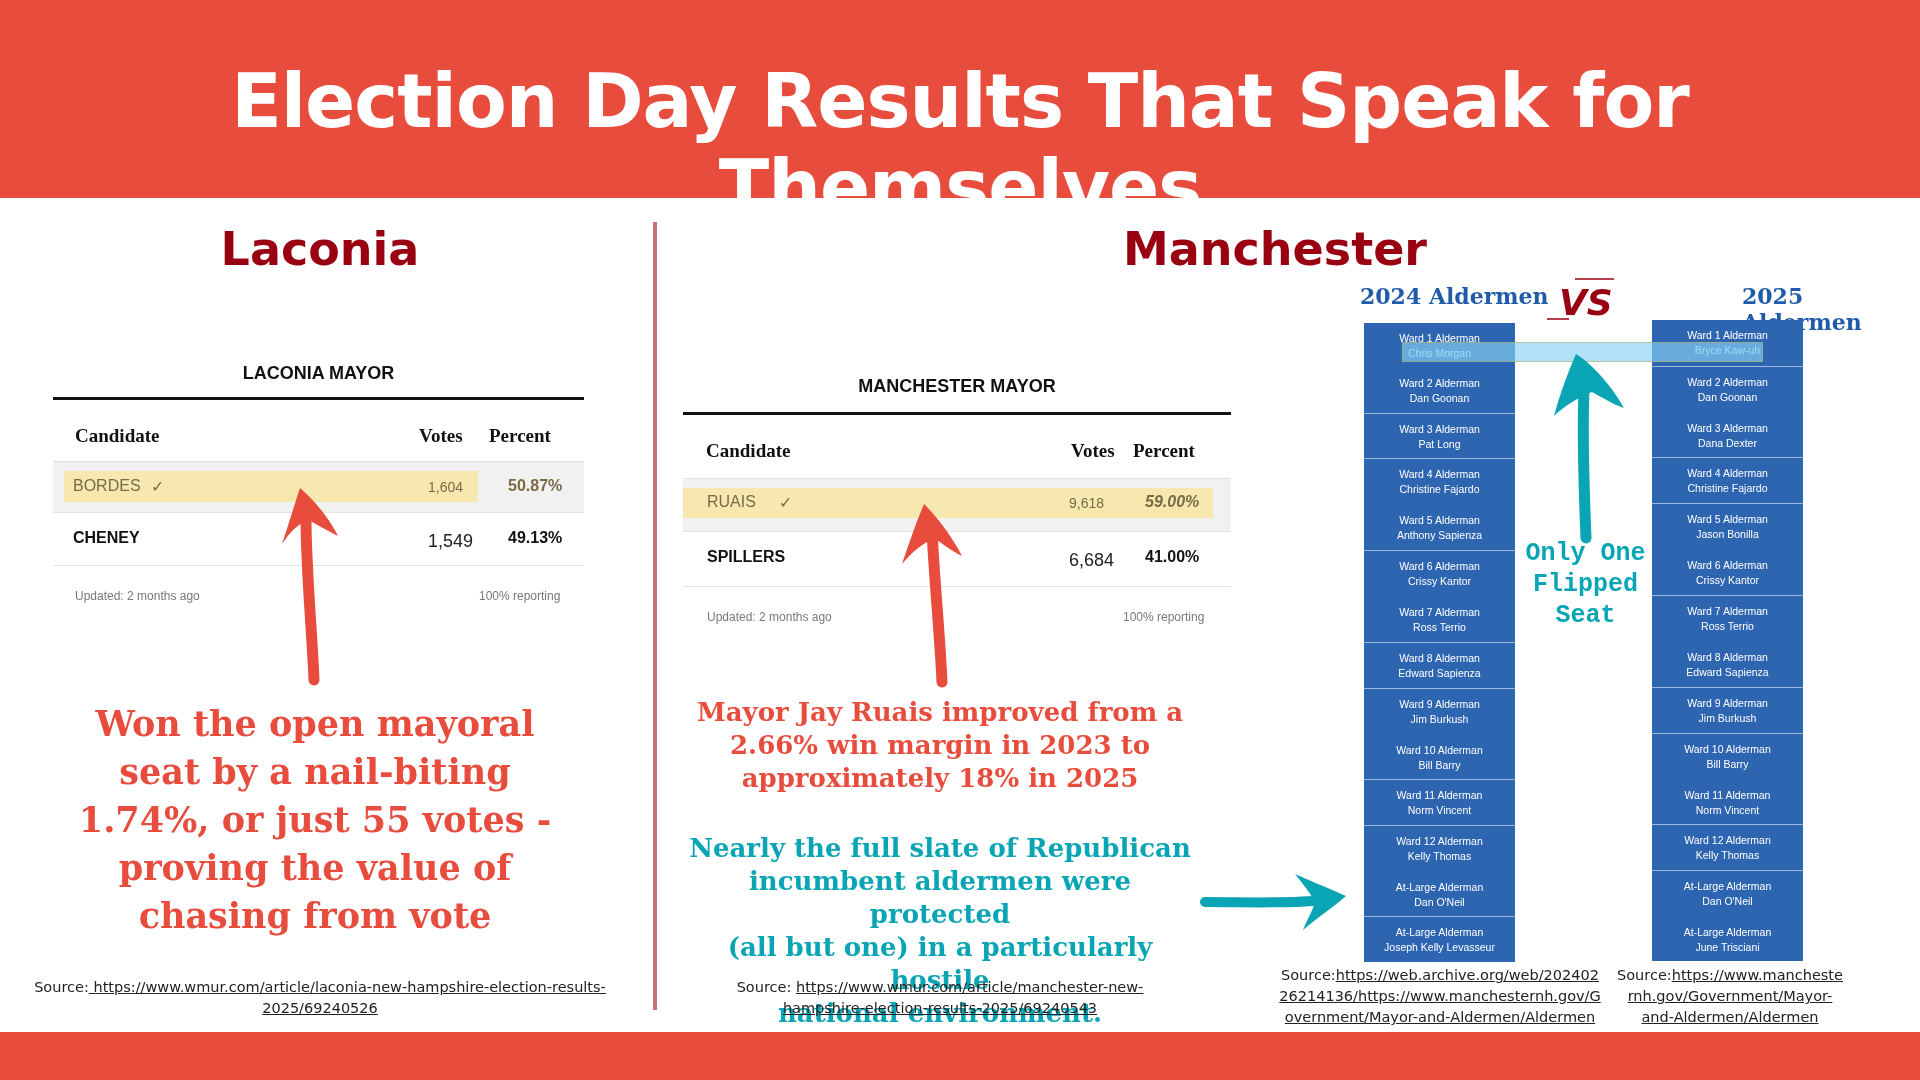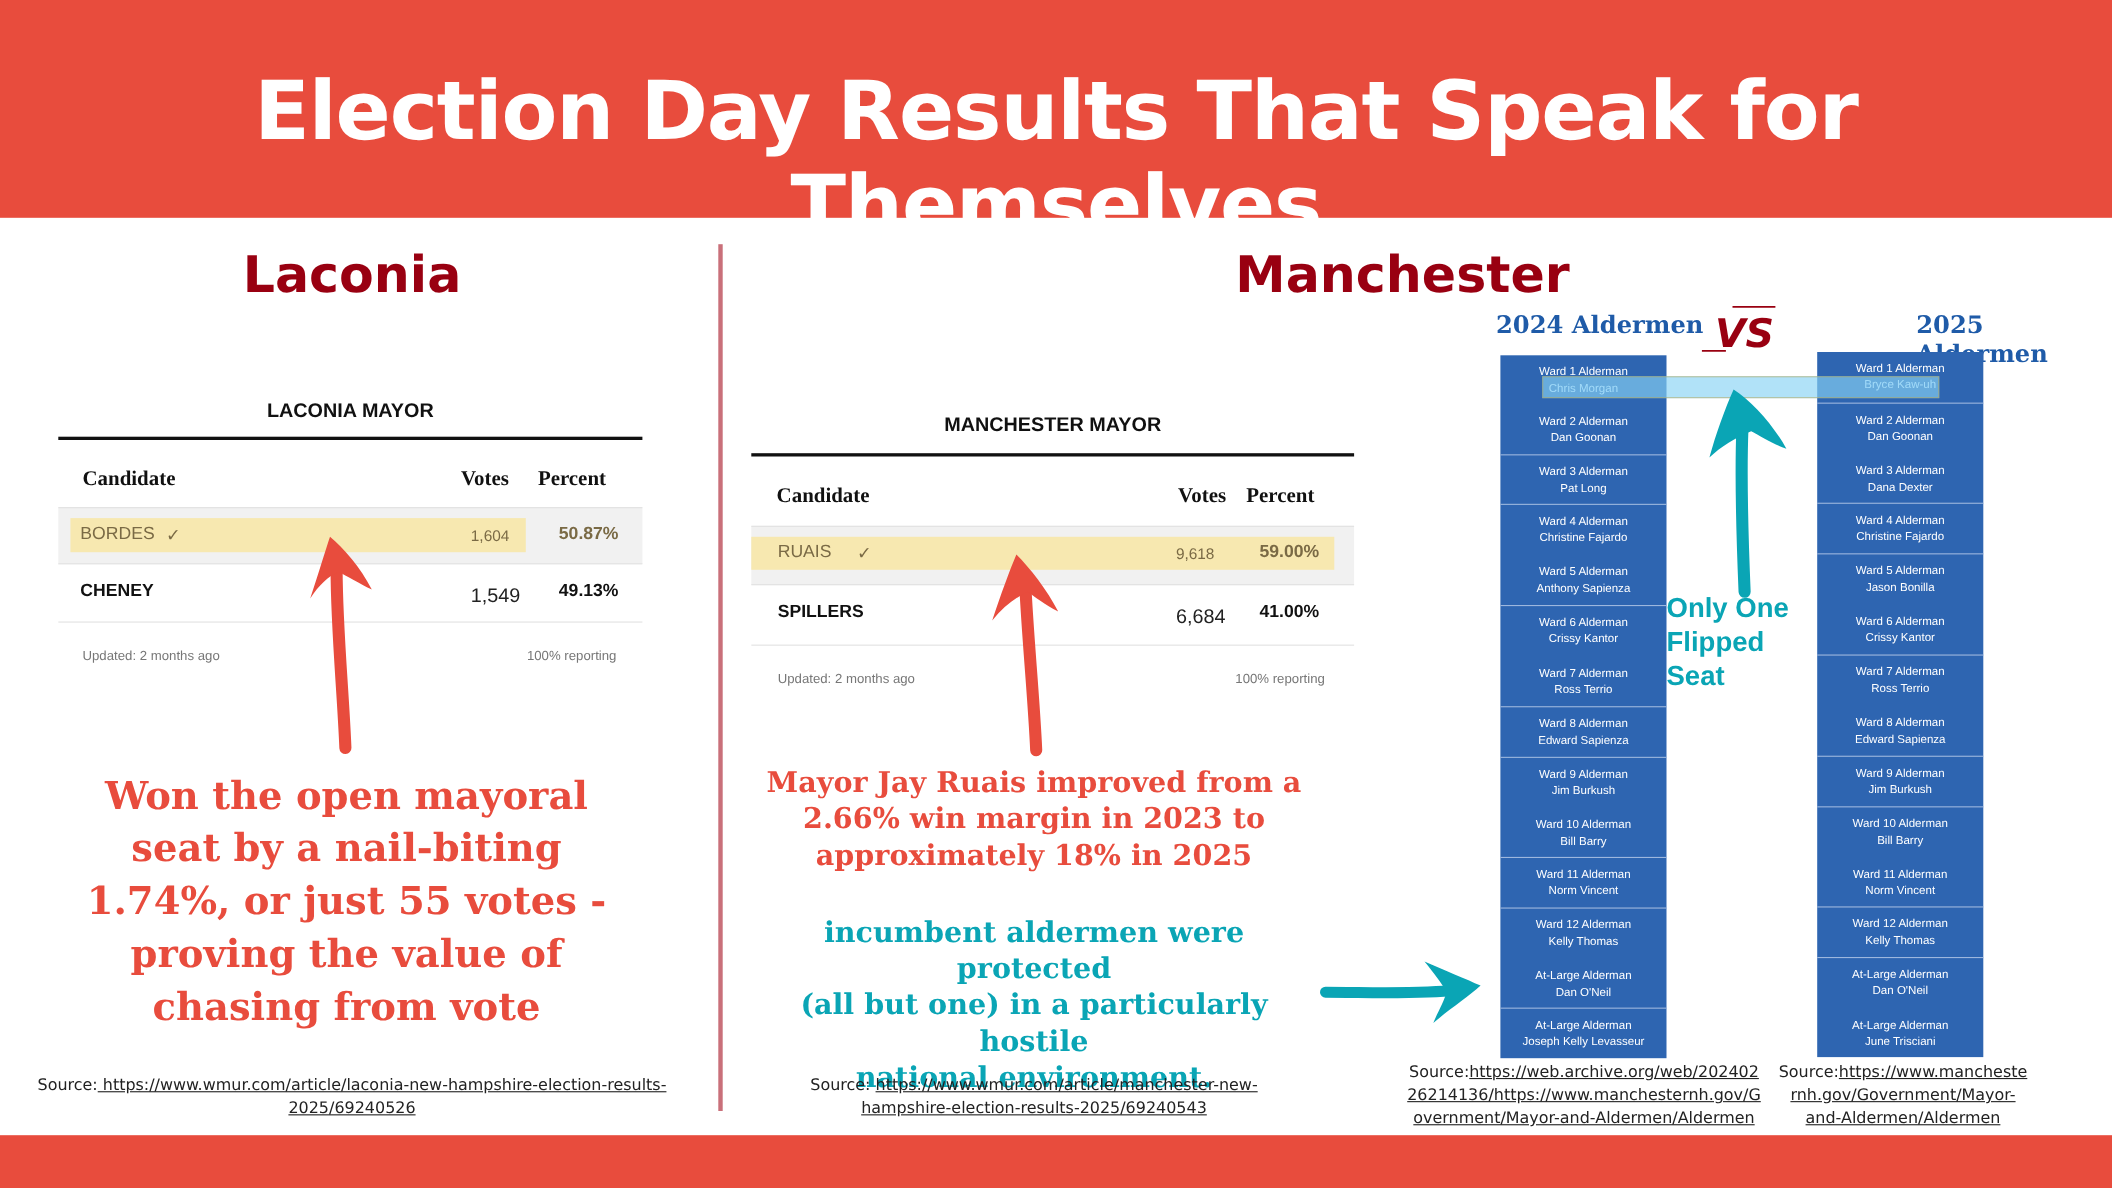--- a/index.html
+++ b/index.html
@@ -41,22 +41,22 @@
   .ald-group { position: absolute; left: 0; width: 100%; border-top: 1.5px solid #9DB7DE; }
   .ald-group:first-child { border-top: none; }
   .ald-item { position: absolute; left: 0; width: 100%; text-align: center; color: #ffffff; font-family: "Liberation Sans", sans-serif; font-size: 10.5px; line-height: 15px; }
   .ald-item .role { display: block; }
   .ald-item .name { display: block; }
 
   .flip-band { position: absolute; left: 1402px; top: 342px; width: 361px; height: 20px; background: rgba(135, 210, 245, 0.65); border: 1px solid rgba(180,170,100,0.6); }
 
   .vs-logo { position: absolute; left: 1547px; top: 275px; width: 70px; height: 45px; }
 
-  .flip-label { position: absolute; left: 1515px; top: 538px; width: 141px; text-align: left; color: #0AA5B5;
-    font-family: Liberation Sans, sans-serif; font-weight: bold; font-size: 25px; line-height: 31px; }
+  .flip-label { position: absolute; left: 1515px; top: 538px; width: 141px; text-align: center; color: #0AA5B5;
+    font-family: Liberation Mono, monospace; font-weight: bold; font-size: 25px; line-height: 31px; }
 
   svg.arrow { position: absolute; overflow: visible; }
 </style>
 </head>
 <body>
 
 <div class="header-band"></div>
 <h1 class="page-title">Election Day Results That Speak for Themselves</h1>
 
 <div class="section-title" style="left:160px; top:222px; width:320px;">Laconia</div>
@@ -114,21 +114,21 @@
   <div class="col-head" style="left:23px; top:72px;">Candidate</div>
   <div class="col-head" style="left:388px; top:72px;">Votes</div>
   <div class="col-head" style="left:450px; top:72px;">Percent</div>
 
   <div class="row-bg" style="top:110px; height:54px;"></div>
   <div class="row-hl" style="left:0; top:120px; width:530px; height:30px;"></div>
   <div>
     <span class="cell winner" style="left:24px; top:125px;">RUAIS</span>
     <span class="cell winner" style="left:96px; top:125px;">✓</span>
     <span class="cell winner" style="left:386px; top:127px; font-size:14px;">9,618</span>
-    <span class="cell winner" style="left:462px; top:125px; font-weight:bold;">59.00%</span>
+    <span class="cell winner" style="left:462px; top:125px; font-weight:bold;font-style:italic;">59.00%</span>
   </div>
   <div>
     <span class="cell loser" style="left:24px; top:180px;">SPILLERS</span>
     <span class="cell votes-loser" style="left:386px; top:182px; font-size:18px;">6,684</span>
     <span class="cell loser" style="left:462px; top:180px;">41.00%</span>
   </div>
   <div class="row-line" style="top:218px;"></div>
   <span class="meta" style="left:24px; top:242px;">Updated: 2 months ago</span>
   <span class="meta" style="left:440px; top:242px;">100% reporting</span>
 </div>
@@ -138,20 +138,21 @@
   <path d="M12 68 C 20 44, 28 22, 34 8 C 46 20, 62 40, 72 60 C 60 54, 50 46, 44 42 C 32 48, 22 56, 12 68 Z" fill="#E84C3D"></path>
 </svg>
 
 <div class="claim red" style="left:690px; top:696px; width:500px; font-size:26px; line-height:33px;">
   <div>Mayor Jay Ruais improved from a</div>
   <div>2.66% win margin in 2023 to</div>
   <div>approximately 18% in 2025</div>
 </div>
 
 <div class="claim teal" style="left:682px; top:832px; width:516px; font-size:26px; line-height:33px;">
+  <div>Nearly the full slate of Republican</div>
   <div>incumbent aldermen were protected</div>
   <div>(all but one) in a particularly hostile</div>
   <div>national environment.</div>
 </div>
 
 <div class="source" style="left:700px; top:977px; width:480px;">
   <div><span>Source: </span><a>https://www.wmur.com/article/manchester-new-</a></div>
   <div><a>hampshire-election-results-2025/69240543</a></div>
 </div>
 

